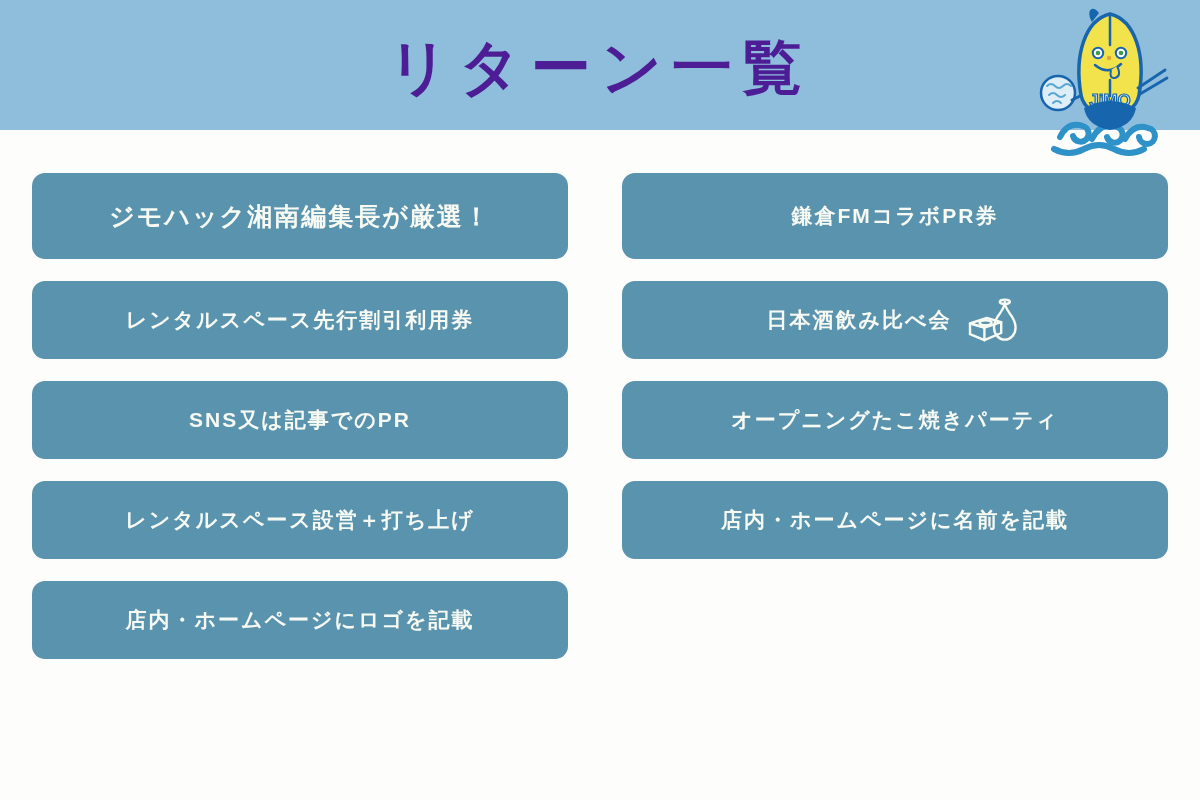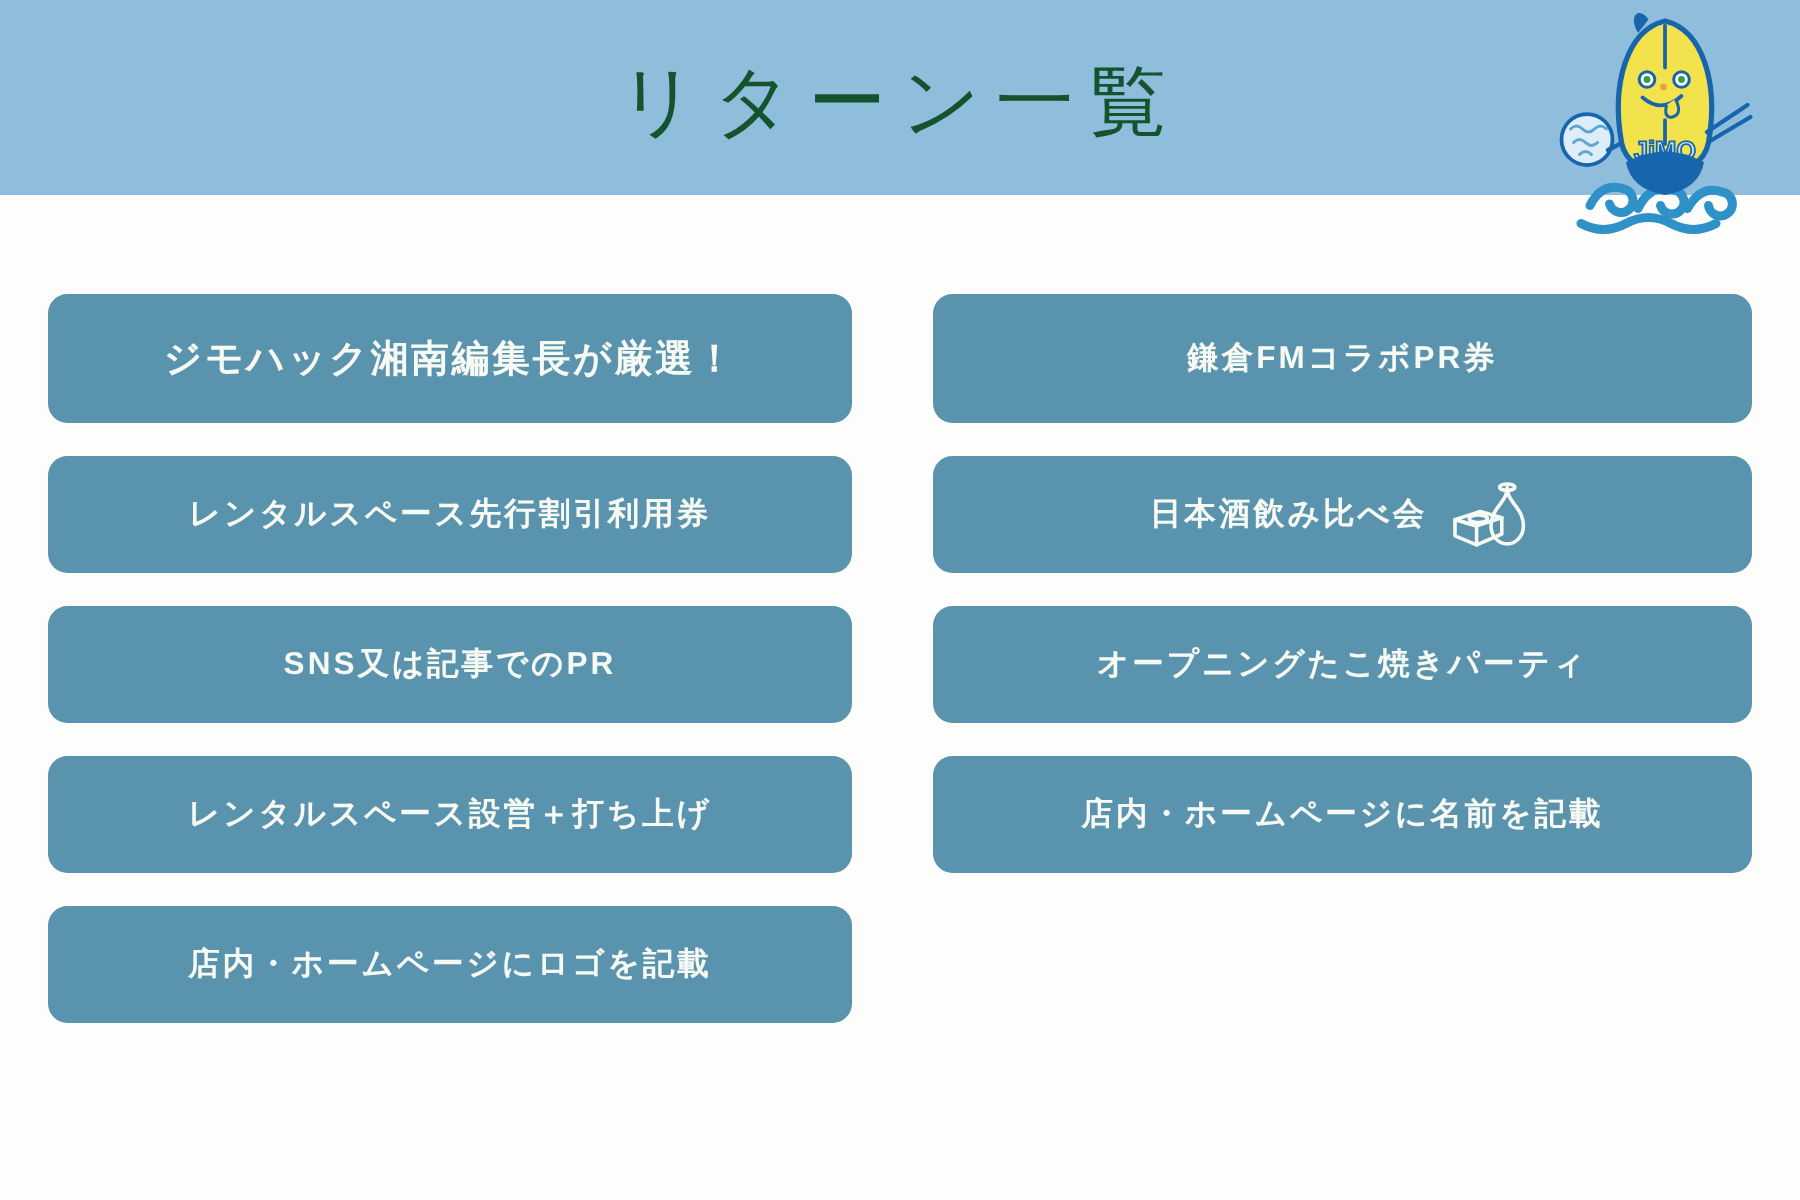--- a/index.html
+++ b/index.html
@@ -10,33 +10,33 @@
     overflow: hidden;
     position: relative;
   }
   .header {
     position: absolute; left: 0; top: 0;
     width: 1200px; height: 130px;
     background: #8fbedd;
     display: flex; align-items: center; justify-content: center;
   }
   .title {
-    color: #14532d;
-    font-size: 52px;
-    font-weight: 400;
+    color: #4c1d95;
+    font-size: 60px;
+    font-weight: 700;
     letter-spacing: 10px;
     line-height: 1;
     padding-top: 6px;
   }
   .mascot {
     position: absolute; left: 1020px; top: 0;
     width: 180px; height: 160px;
   }
   .grid {
-    position: absolute; left: 32px; top: 196px;
+    position: absolute; left: 32px; top: 173px;
     display: grid;
     grid-template-columns: 536px 546px;
     grid-template-rows: 86px repeat(5, 78px);
     column-gap: 54px;
     row-gap: 22px;
   }
   .card {
     background: #5a93ae;
     border-radius: 13px;
     color: #f7faf3;

